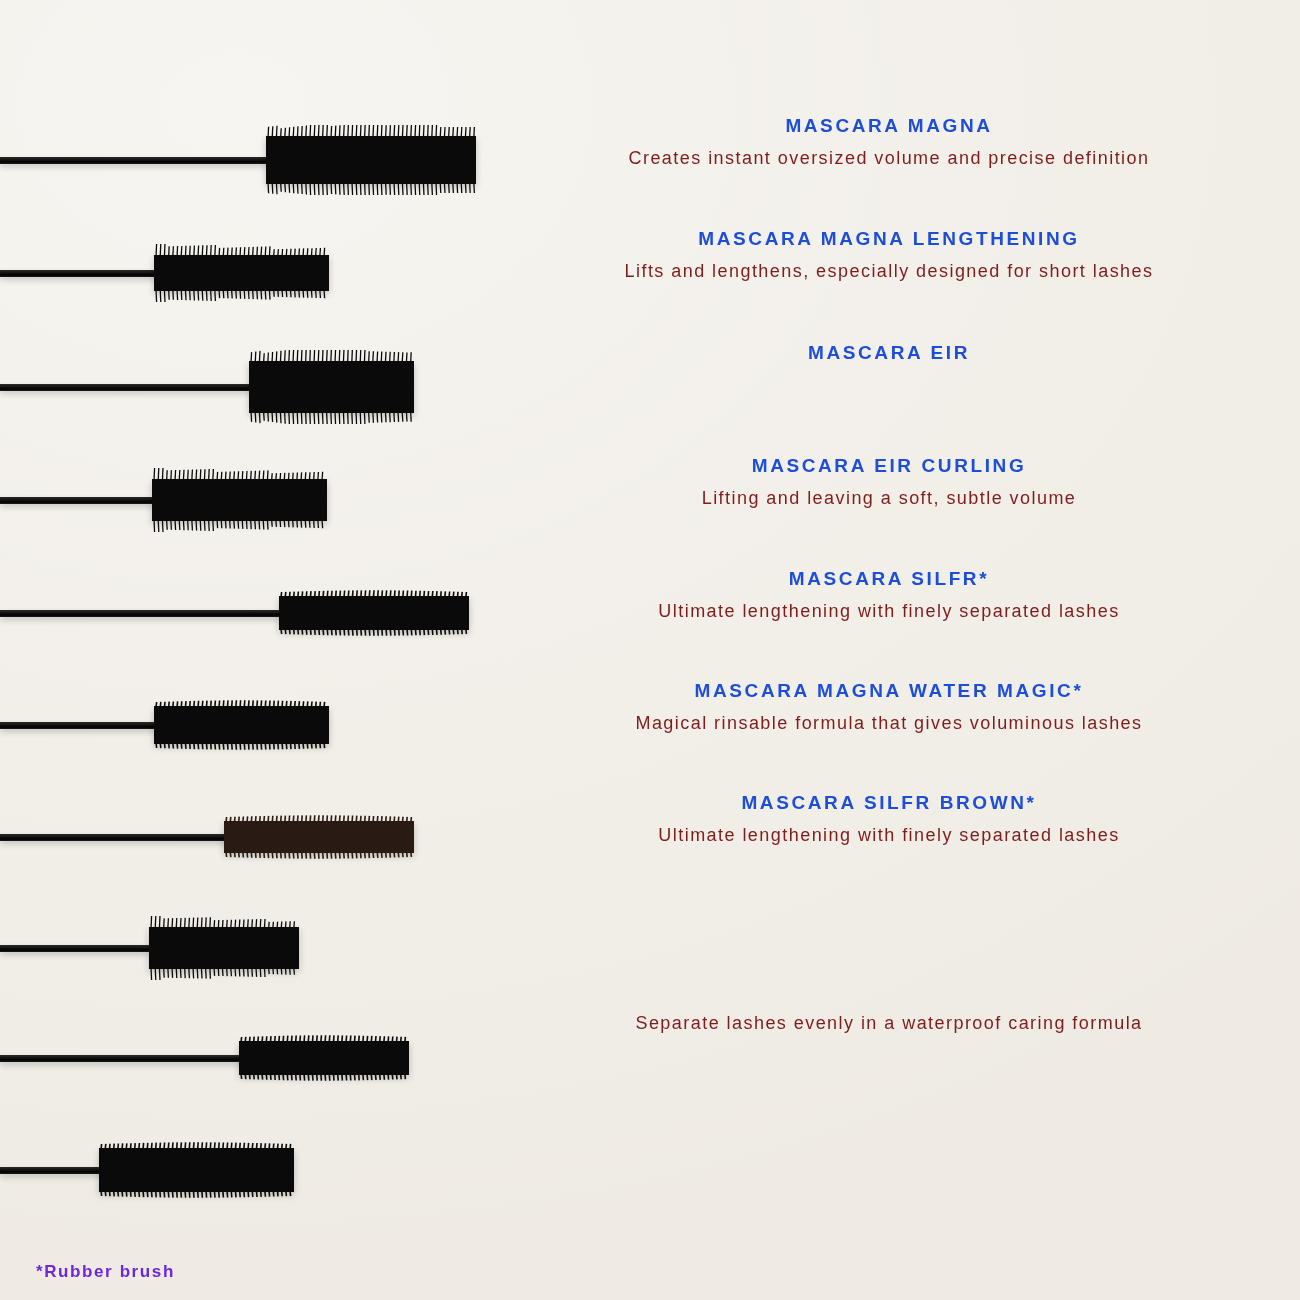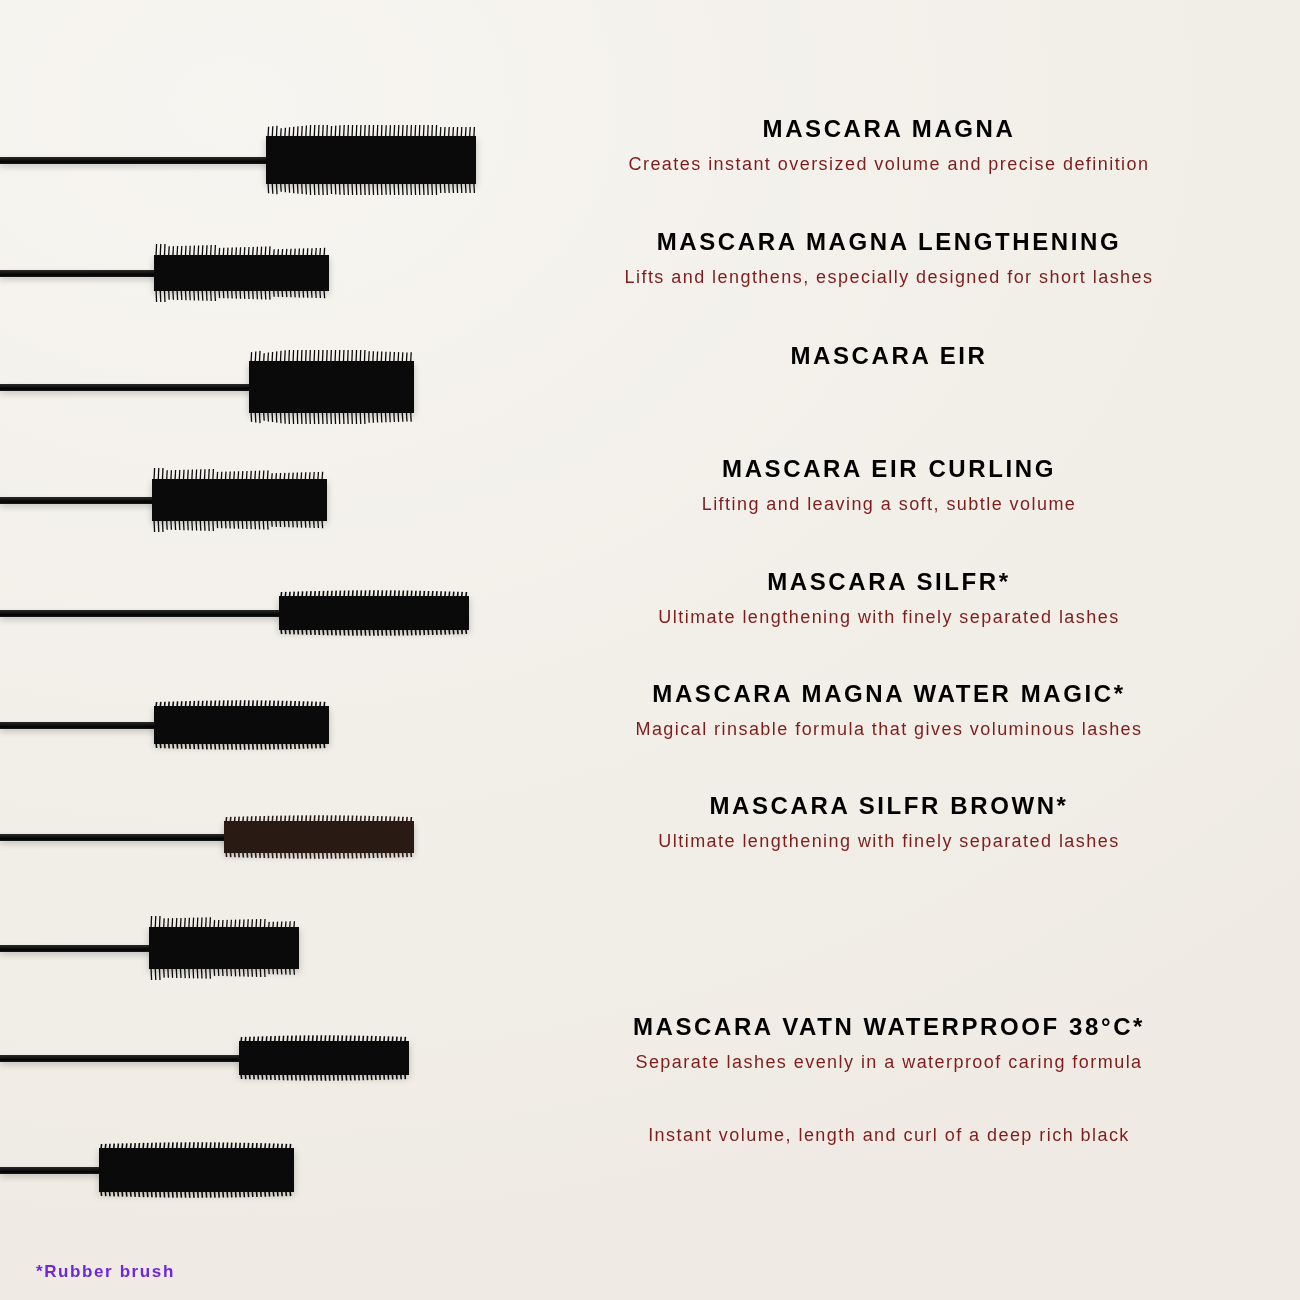--- a/index.html
+++ b/index.html
@@ -58,24 +58,24 @@
 
   
   .textblock {
     position: absolute;
     right: 26px;
     width: 770px;
     text-align: center;
     top: 10px;
   }
   .name {
-    font-size: 24px;
+    font-size: 19px;
     font-weight: bold;
     letter-spacing: 2.6px;
-    color: #000000;
+    color: #1d4ed8;
     margin: 0 0 11px 0;
     white-space: nowrap;
   }
   .desc {
     font-size: 18px;
     font-weight: 400;
     letter-spacing: 1.45px;
     color: #7f1d1d;
     margin: 0;
     white-space: nowrap;
@@ -970,21 +970,20 @@
               <line x1="157.39999999999998" y1="13" x2="157.99999999999997" y2="6.646189132223205" stroke="#0a0a0a" stroke-width="1.6"></line>
               <line x1="157.39999999999998" y1="43" x2="157.99999999999997" y2="49.353810867776794" stroke="#0a0a0a" stroke-width="1.6"></line>
               <line x1="161.59999999999997" y1="13" x2="162.19999999999996" y2="6.779434328443291" stroke="#0a0a0a" stroke-width="1.6"></line>
               <line x1="161.59999999999997" y1="43" x2="162.19999999999996" y2="49.220565671556706" stroke="#0a0a0a" stroke-width="1.6"></line>
               <line x1="165.79999999999995" y1="13" x2="166.39999999999995" y2="6.914308652418853" stroke="#0a0a0a" stroke-width="1.6"></line>
               <line x1="165.79999999999995" y1="43" x2="166.39999999999995" y2="49.08569134758115" stroke="#0a0a0a" stroke-width="1.6"></line>
             </svg>
           </div>
         </div>
         <div class="textblock">
-          <div class="name">MASCARA VATN WATERPROOF 38°C*</div>
           <div class="desc">Separate lashes evenly in a waterproof caring formula</div>
         </div>
       </div>
       <div class="row" style="top: 1115px;">
         <div class="brush">
           <div class="wand" style="width: 105px; left: 0px; top: 51.5px;"></div>
           <div class="head" style="background: rgb(10, 10, 10); width: 195px; height: 44px; left: 99px; top: 33px;">
             <svg width="195" height="66" viewBox="0 0 195 66" style="position: absolute; left: 0px; top: -11px;">
               <rect x="0" y="11" width="195" height="44" fill="#0a0a0a" rx="15.399999999999999"></rect>
               <path d="M 155.4 11 Q 206 33 155.4 55 Z" fill="#0a0a0a"></path>
@@ -1077,19 +1076,18 @@
               <line x1="182.5999999999999" y1="13" x2="183.1999999999999" y2="6.702717889208577" stroke="#0a0a0a" stroke-width="1.6"></line>
               <line x1="182.5999999999999" y1="53" x2="183.1999999999999" y2="59.29728211079142" stroke="#0a0a0a" stroke-width="1.6"></line>
               <line x1="186.7999999999999" y1="13" x2="187.3999999999999" y2="6.819482887482834" stroke="#0a0a0a" stroke-width="1.6"></line>
               <line x1="186.7999999999999" y1="53" x2="187.3999999999999" y2="59.180517112517165" stroke="#0a0a0a" stroke-width="1.6"></line>
               <line x1="190.9999999999999" y1="13" x2="191.59999999999988" y2="6.9373029200212635" stroke="#0a0a0a" stroke-width="1.6"></line>
               <line x1="190.9999999999999" y1="53" x2="191.59999999999988" y2="59.06269707997873" stroke="#0a0a0a" stroke-width="1.6"></line>
             </svg>
           </div>
         </div>
         <div class="textblock">
-          <div class="desc">Instant volume, length and curl of a deep rich black</div>
         </div>
       </div>
     </div>
 
   <div class="footnote">*Rubber brush</div>
 </div>
 
 </body></html>

